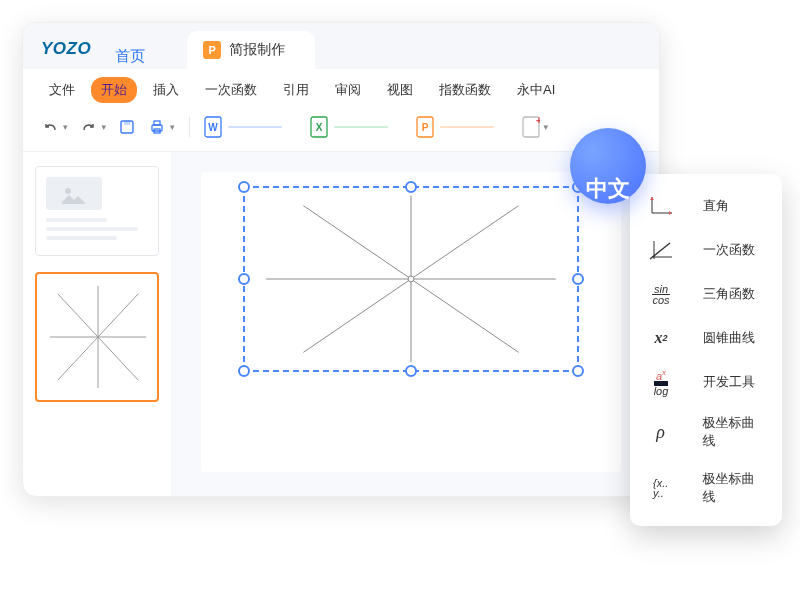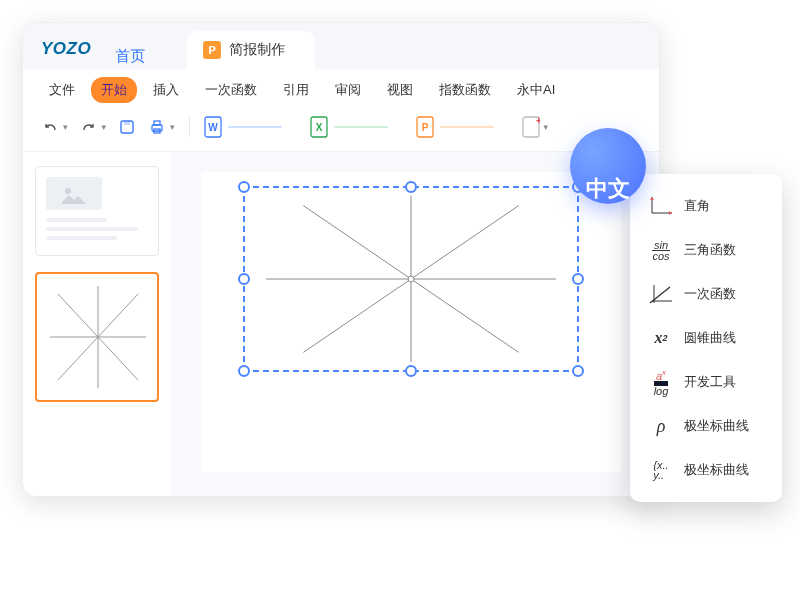--- a/index.html
+++ b/index.html
@@ -77,21 +77,21 @@
   z-index:20;
 }
 
 
 .panel {
   position:absolute; left:630px; top:174px; width:152px; background:#fff;
   border-radius:10px; box-shadow:0 10px 30px rgba(0,0,0,0.18); padding:10px 0;
   z-index:15;
 }
 .panel-item {
-  display:flex; align-items:center; gap:8px; padding:10px 16px;
+  display:flex; align-items:center; gap:27px; padding:10px 16px;
   font-size:13px; color:#333;
 }
 .panel-item .ico {
   width:30px; height:24px; display:flex; align-items:center; justify-content:center;
   font-family:"Times New Roman",serif; font-style:italic; font-size:16px; position:relative;
 }
 .chev { font-size:9px; color:#888; margin-left:2px; }
 </style>
 </head>
 <body>
@@ -239,37 +239,37 @@
       <svg width="26" height="22" viewBox="0 0 26 22">
           <line x1="4" y1="2" x2="4" y2="18" stroke="#333"></line>
           <line x1="4" y1="18" x2="24" y2="18" stroke="#333"></line>
           <path d="M4 2l-2 3h4z" fill="#e05a5a"></path>
           <path d="M24 18l-3 -2v4z" fill="#e05a5a"></path>
         </svg>
     </span>
     <span>直角</span>
   </div>
   <div class="panel-item">
-    <span class="ico" style="flex-direction:column;font-size:11px;line-height:10px;">
-      <span>sin</span>
-        <span style="border-top:1px solid #333;">cos</span>
-    </span>
-    <span>三角函数</span>
-  </div>
-  <div class="panel-item">
     <span class="ico">
       <svg width="26" height="22" viewBox="0 0 26 22">
           <line x1="4" y1="18" x2="24" y2="18" stroke="#333"></line>
           <line x1="6" y1="2" x2="6" y2="20" stroke="#333"></line>
           <line x1="2" y1="20" x2="22" y2="4" stroke="#333" stroke-width="1.4"></line>
         </svg>
     </span>
     <span>一次函数</span>
   </div>
   <div class="panel-item">
+    <span class="ico" style="flex-direction:column;font-size:11px;line-height:10px;">
+      <span>sin</span>
+        <span style="border-top:1px solid #333;">cos</span>
+    </span>
+    <span>三角函数</span>
+  </div>
+  <div class="panel-item">
     <span class="ico" style="font-weight:700;">x<sup style="font-size:9px;">2</sup></span>
     <span>圆锥曲线</span>
   </div>
   <div class="panel-item">
     <span class="ico" style="flex-direction:column;font-size:11px;line-height:10px;">
       <span style="color:#e05a5a;">a<sup style="font-size:8px;">x</sup></span>
         <span style="border-top:5px solid #0f172a;">log</span>
     </span>
     <span>开发工具</span>
   </div>

